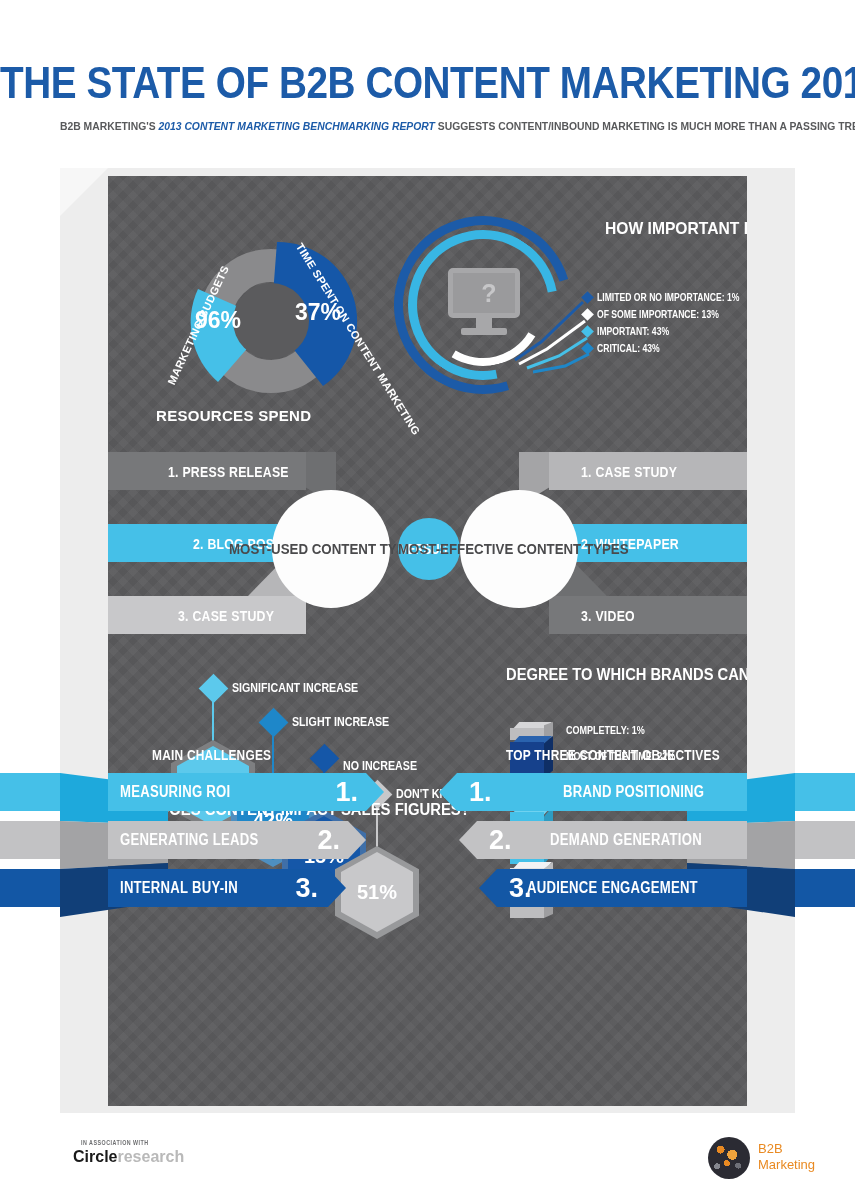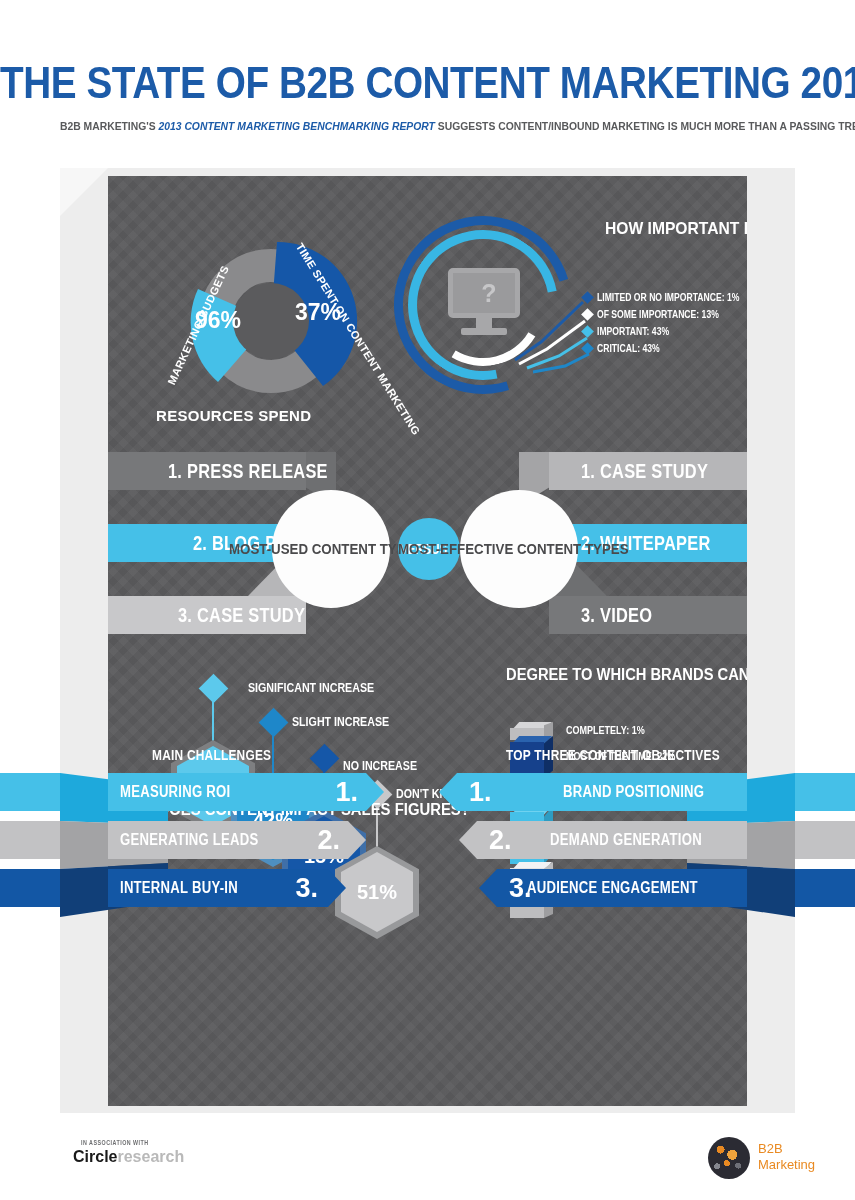--- a/index.html
+++ b/index.html
@@ -114,21 +114,21 @@
   }
   .imp-txt { position:absolute; left:-8px; top:0; color:#fff; font-size:10.5px; font-weight:bold; white-space:nowrap; }
 
   
   #versus-zone { position:absolute; left:0px; top:270px; width:639px; height:215px; }
   .arrow-row { position:absolute; height:38px; }
   .arrow-bar {
     position:absolute; top:0; height:38px; display:flex; align-items:center;
   }
   .arr-label {
-    color:#fff; font-weight:bold; font-size:20px; letter-spacing:0.3px; white-space:nowrap;
+    color:#fff; font-weight:bold; font-size:15px; letter-spacing:0.3px; white-space:nowrap;
   }
   .circle-big {
     position:absolute; width:118px; height:118px; border-radius:50%;
     background:#FDFDFD; display:flex; flex-direction:column;
     align-items:center; justify-content:center;
     color:#4A4A4C; font-weight:bold; font-size:14px; line-height:19px; text-align:center;
   }
   #circ-left  { left:164px; top:44px; }
   #circ-right { left:352px; top:44px; }
   #circ-vs {
@@ -356,21 +356,21 @@
     <div class="hex-line" style="left:104px; top:26px; height:56px; background:#5CC9EC;"></div>
     <div class="hex-line" style="left:164px; top:60px; height:54px; background:#1E87C9;"></div>
     <div class="hex-line" style="left:215px; top:96px; height:52px; background:#1557A8;"></div>
     <div class="hex-line" style="left:268px; top:132px; height:52px; background:#C8C8CA;"></div>
 
     <div class="dia-small" style="left:95px; top:14px; background:#5CC9EC;"></div>
     <div class="dia-small" style="left:155px; top:48px; background:#1E87C9;"></div>
     <div class="dia-small" style="left:206px; top:84px; background:#1557A8;"></div>
     <div class="dia-small" style="left:259px; top:120px; background:#C8C8CA;"></div>
 
-    <div class="hex-txt" style="left:124px; top:16px;margin-left:16px;"><span class="cond">SIGNIFICANT INCREASE</span></div>
+    <div class="hex-txt" style="left:124px; top:16px;"><span class="cond">SIGNIFICANT INCREASE</span></div>
     <div class="hex-txt" style="left:184px; top:50px;"><span class="cond">SLIGHT INCREASE</span></div>
     <div class="hex-txt" style="left:235px; top:94px;"><span class="cond">NO INCREASE</span></div>
     <div class="hex-txt" style="left:288px; top:122px;"><span class="cond">DON'T KNOW</span></div>
 
     <div class="hex-outline" style="left:63px; top:76px; background:#7E7F81;"></div>
     <div class="hex" style="left:69px; top:82px; background:#5CC9EC;">
           <span>14%</span>
         </div>
 
     <div class="hex-outline" style="left:123px; top:110px; background:#4E8FC0;"></div>

